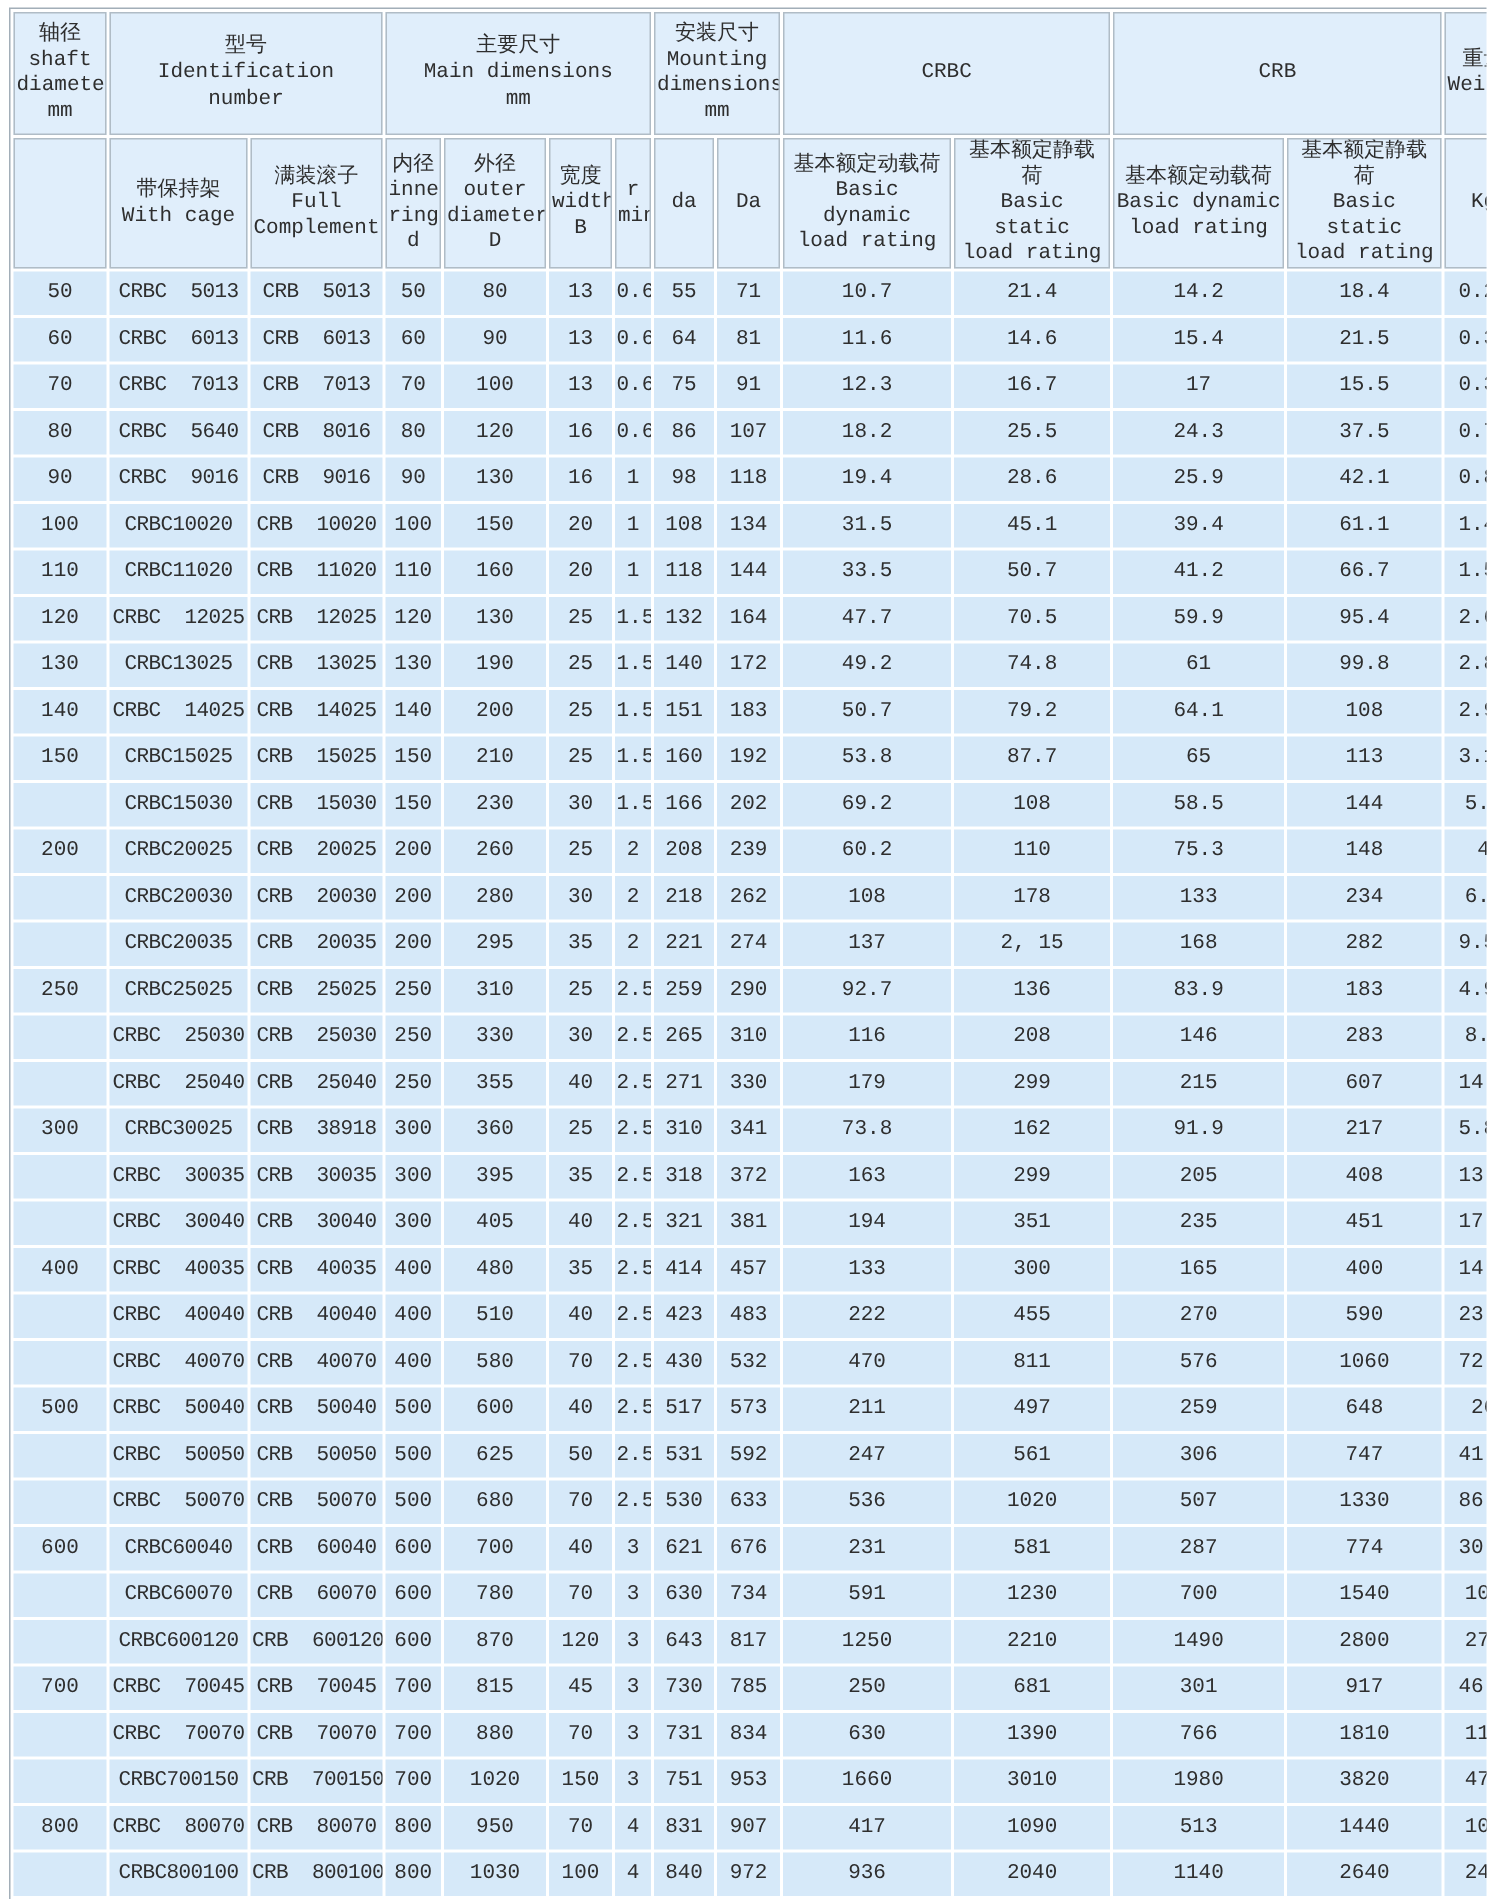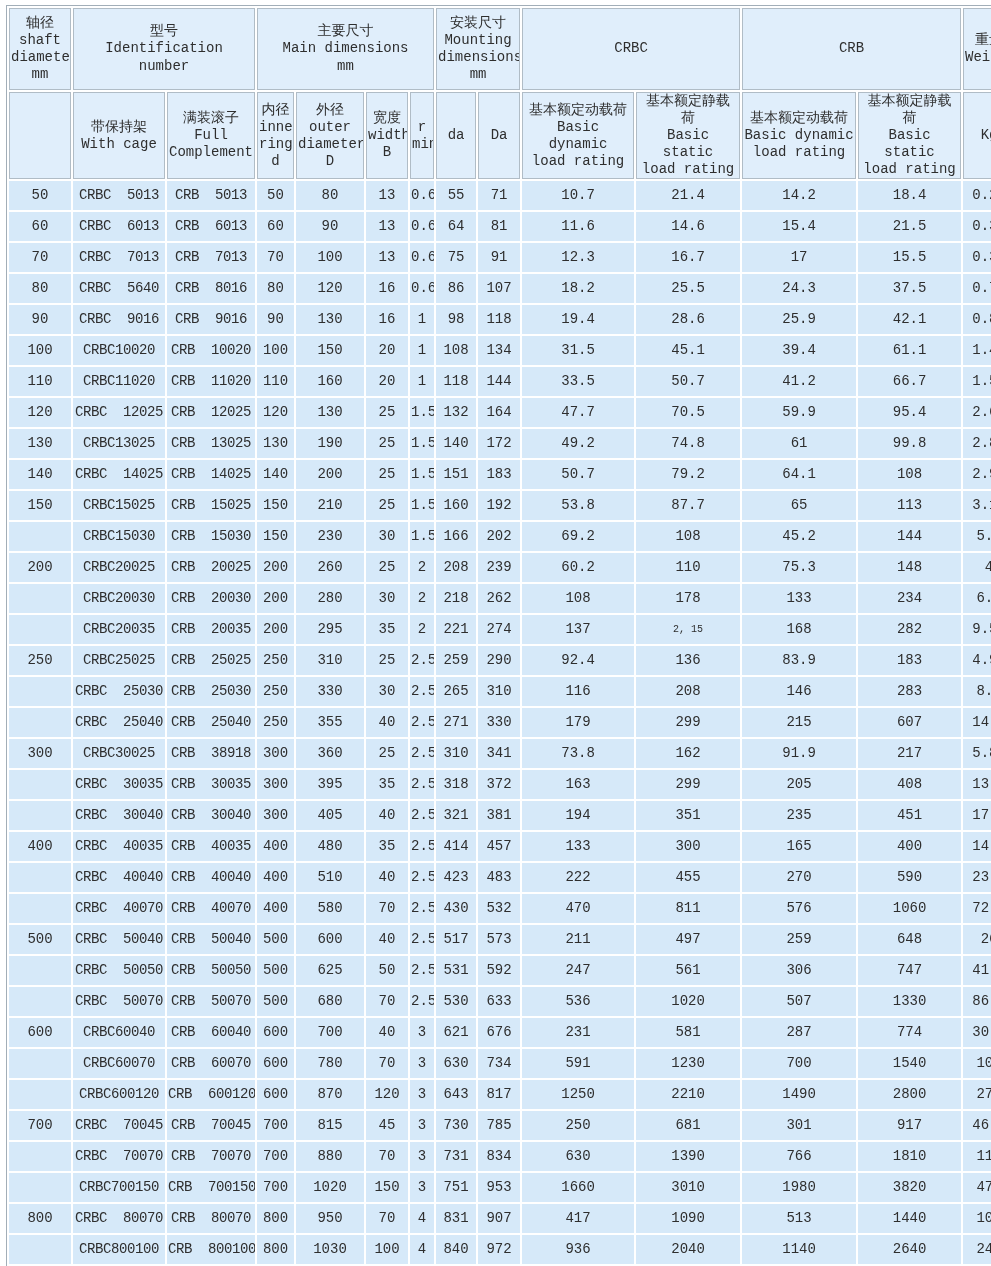--- a/index.html
+++ b/index.html
@@ -41,21 +41,21 @@
     white-space:pre-line;
   }
   thead tr:first-child th{height:80px;}
   thead tr:last-child th{height:82px;}
   td{
     background:var(--cell_bg);
     height:29px;
     white-space:pre;
   }
   td.model-cell{letter-spacing:-0.4px;}
-  td.small-note{font-size:10px;margin-left:15px;}
+  td.small-note{font-size:14px;margin-left:15px;}
 </style>
 </head>
 <body>
 
 <table>
   <colgroup>
     <col style="width:62px">
       <col style="width:92px">
       <col style="width:88px">
     <col style="width:37px">
@@ -312,21 +312,21 @@
         <td class="model-cell">CRBC15030</td>
         <td class="model-cell">CRB  15030</td>
         <td>150</td>
         <td>230</td>
         <td>30</td>
         <td>1.5</td>
         <td>166</td>
         <td>202</td>
         <td>69.2</td>
         <td>108</td>
-        <td>45.2</td>
+        <td>58.5</td>
         <td>144</td>
         <td>5.3</td>
       </tr>
       <tr>
         <td>200</td>
         <td class="model-cell">CRBC20025</td>
         <td class="model-cell">CRB  20025</td>
         <td>200</td>
         <td>260</td>
         <td>25</td>
@@ -374,21 +374,21 @@
       <tr>
         <td>250</td>
         <td class="model-cell">CRBC25025</td>
         <td class="model-cell">CRB  25025</td>
         <td>250</td>
         <td>310</td>
         <td>25</td>
         <td>2.5</td>
         <td>259</td>
         <td>290</td>
-        <td>92.4</td>
+        <td>92.7</td>
         <td>136</td>
         <td>83.9</td>
         <td>183</td>
         <td>4.97</td>
       </tr>
       <tr>
         <td></td>
         <td class="model-cell">CRBC  25030</td>
         <td class="model-cell">CRB  25030</td>
         <td>250</td>

